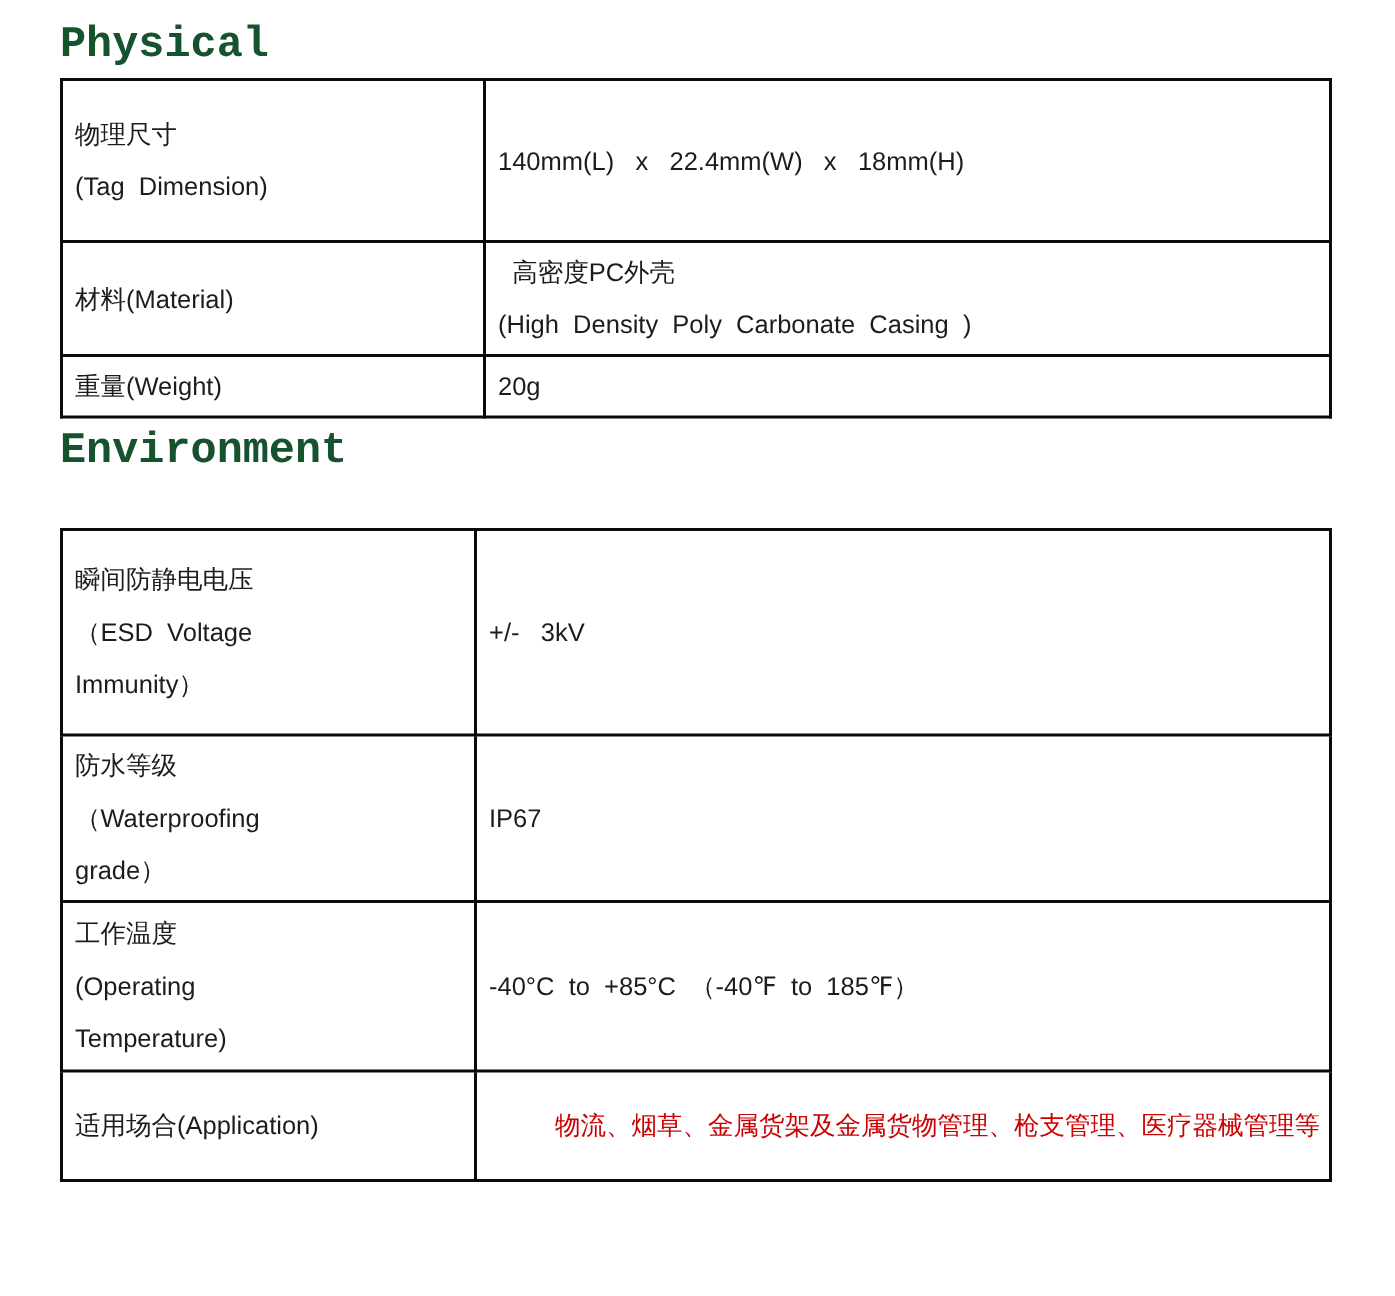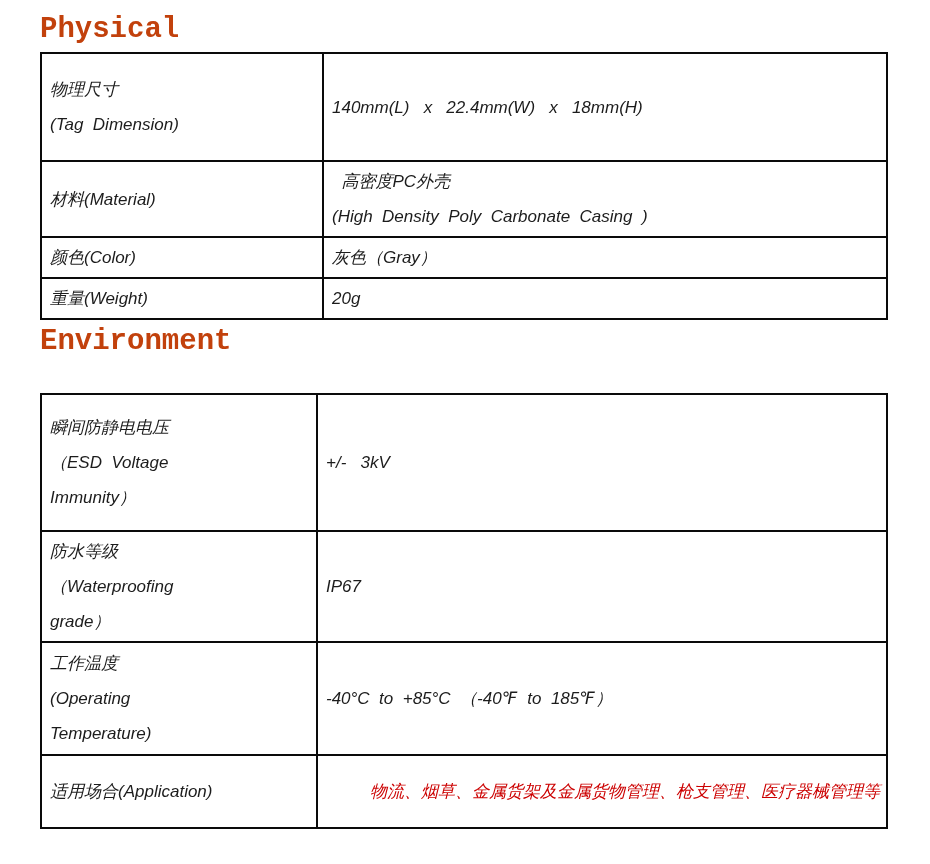--- a/index.html
+++ b/index.html
@@ -16,40 +16,39 @@
     height:864px;
     background:var(--paper);
     font-family:"Liberation Sans","DejaVu Sans",sans-serif;
     color:var(--ink);
     overflow:hidden;
   }
   .section-title{
     font-family:"Liberation Mono","DejaVu Sans Mono",monospace;
     font-size:29px;
     font-weight:700;
-    color:#c2410c;
+    color:#14532d;
     margin:0 0 0 40px;
     line-height:32px;
   }
   .title-physical{padding-top:14px;}
   .title-environment{margin-top:6px;margin-bottom:35px;}
   table.spec{
     border-collapse:collapse;
     table-layout:fixed;
     margin-left:40px;
     margin-top:6px;
     background:var(--paper);
   }
   table.spec td{
     border:2px solid var(--line);
     vertical-align:middle;
     padding:2px 6px 2px 8px;
     font-size:17px;
     color:var(--ink);
-    font-style:italic;
   }
   .cell-line{
     white-space:pre-wrap;
     line-height:35px;
   }
   .value-red .cell-line{
     color:var(--accent-red, #cc0000);
     line-height:36px;
     margin-left:44px;
   }
@@ -81,28 +80,20 @@
           <div class="cell-line">140mm(L)   x   22.4mm(W)   x   18mm(H)</div>
         </td>
       </tr>
       <tr style="height:71px;">
         <td>
           <div class="cell-line">材料(Material)</div>
         </td>
         <td>
           <div class="cell-line">  高密度PC外壳</div>
           <div class="cell-line">(High  Density  Poly  Carbonate  Casing  )</div>
-        </td>
-      </tr>
-      <tr style="height:35px;">
-        <td>
-          <div class="cell-line">颜色(Color)</div>
-        </td>
-        <td>
-          <div class="cell-line">灰色（Gray）</div>
         </td>
       </tr>
       <tr style="height:37px;">
         <td>
           <div class="cell-line">重量(Weight)</div>
         </td>
         <td>
           <div class="cell-line">20g</div>
         </td>
       </tr>

